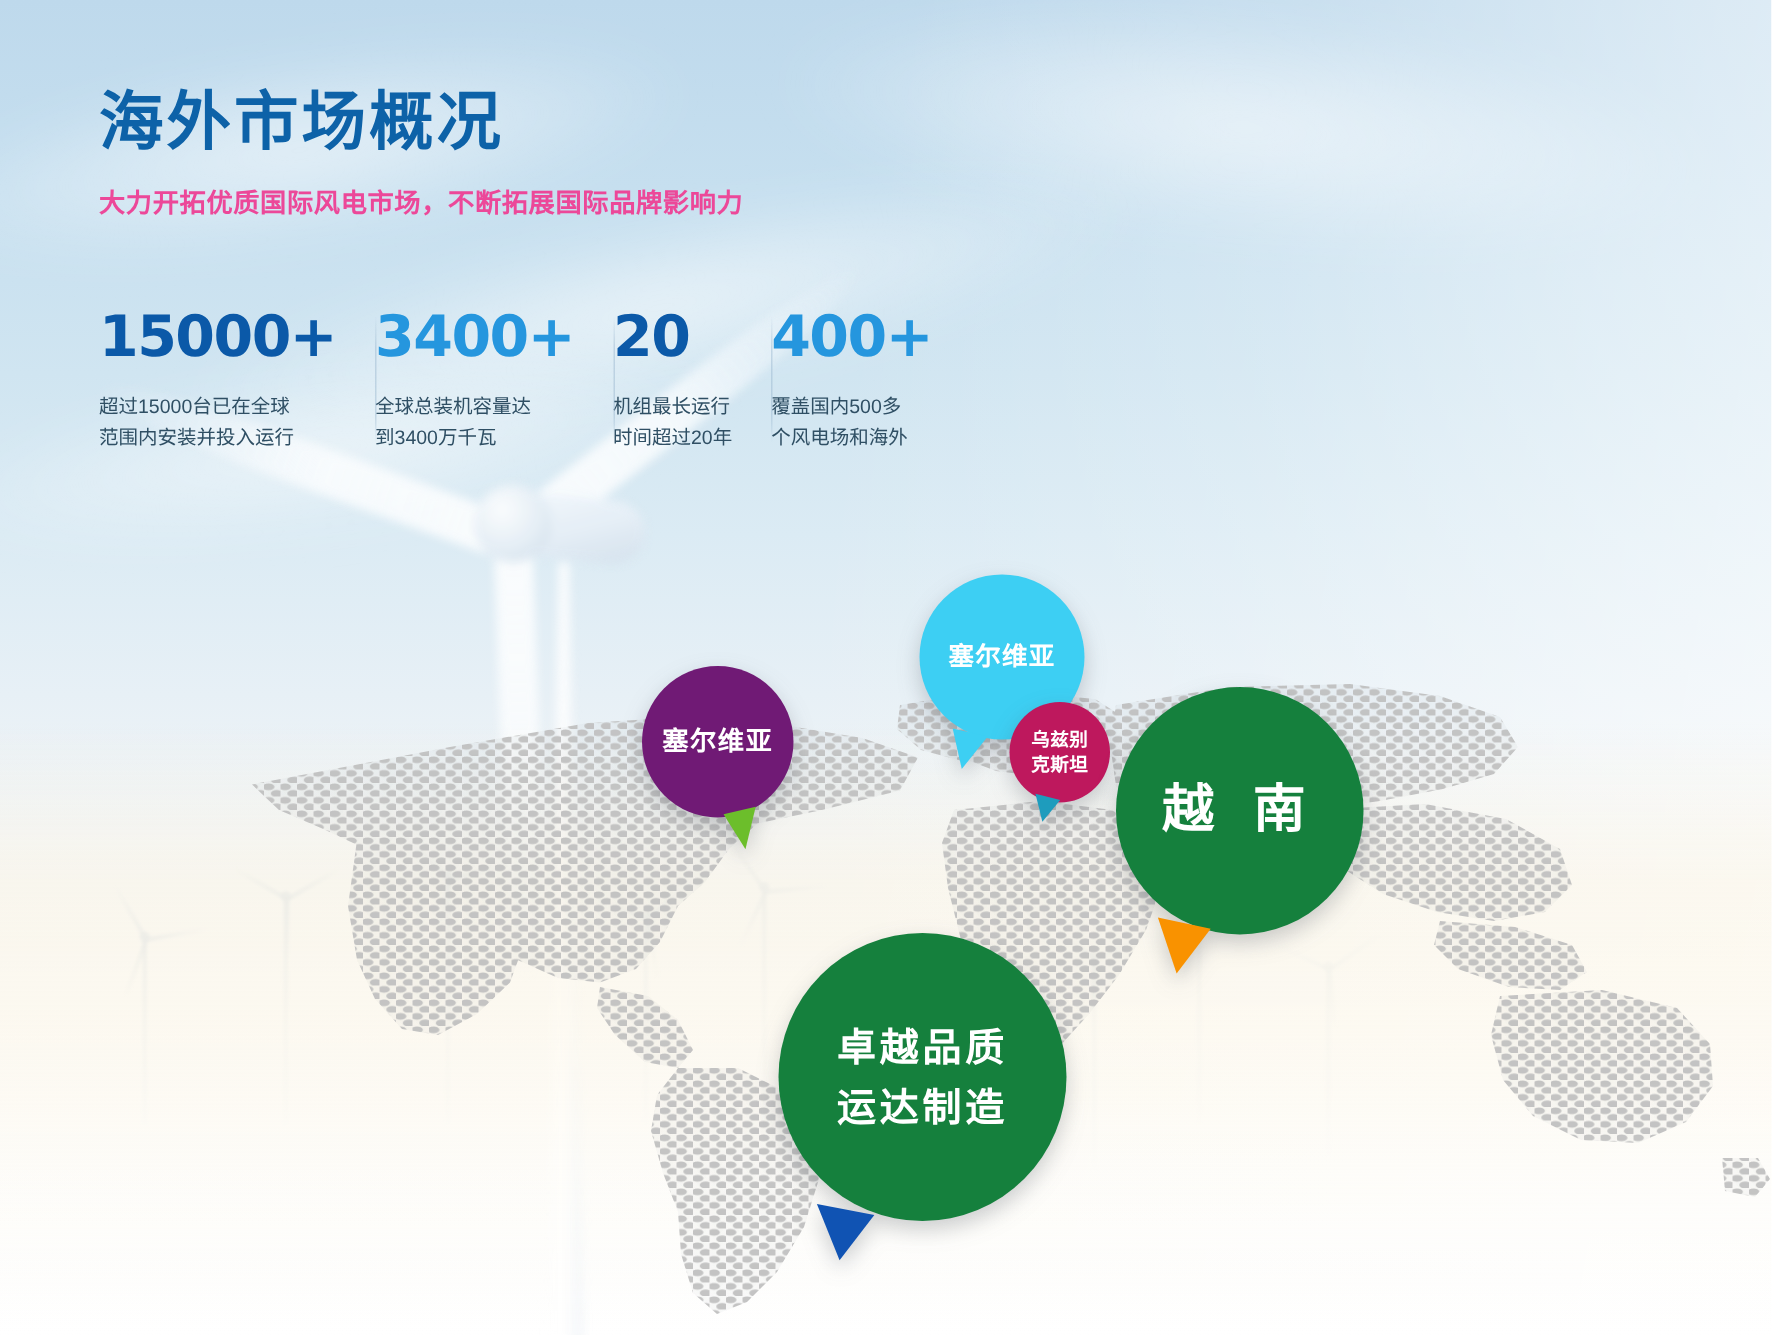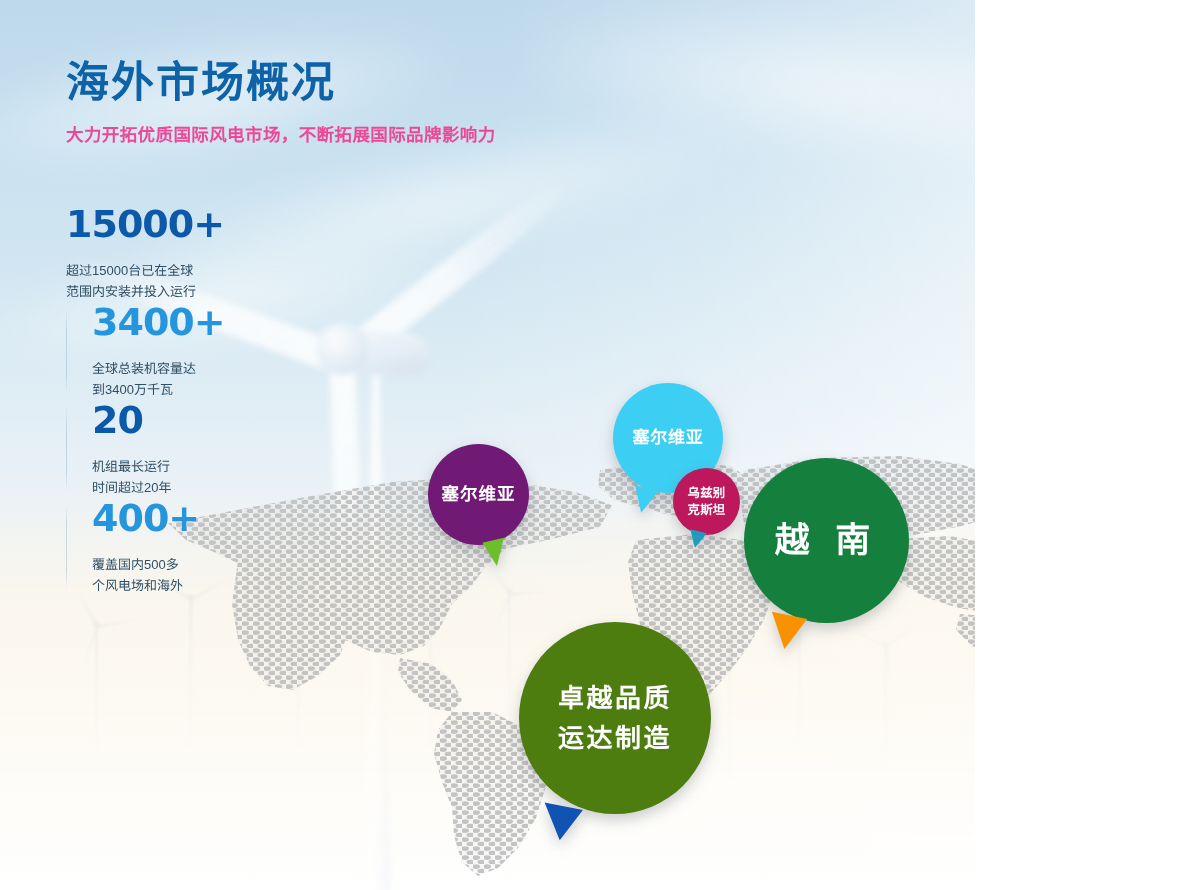--- a/index.html
+++ b/index.html
@@ -7,21 +7,21 @@
 
   html, body {
     width: 1181px;
     height: 890px;
     overflow: hidden;
     font-family: "Liberation Sans", "DejaVu Sans", sans-serif;
   }
 
   #stage {
     position: relative;
-    width: 975px;
+    width: 1181px;
     height: 890px;
     overflow: hidden;
     background: #ffffff;
   }
 
   
   .bg-sky {
     position: absolute;
     inset: 0;
     background:
@@ -168,28 +168,27 @@
     color: #ec4899;
     white-space: nowrap;
   }
 
   
   .stats {
     position: absolute;
     left: 66px; top: 205px;
     display: flex;
     align-items: flex-start;
-    flex-direction: column;
   }
   .stat {
     position: relative;
     padding-right: 26px;
     margin-right: 0;
   }
-  .stat + .stat { padding-left: 26px; }
+  .stat + .stat { }
   .stat + .stat::before {
     content: "";
     position: absolute;
     left: 0; top: 6px;
     width: 1px; height: 84px;
     background: linear-gradient(180deg,
        rgba(150,180,205,0) 0%,
        rgba(150,180,205,.45) 25%,
        rgba(150,180,205,.45) 78%,
        rgba(150,180,205,0) 100%);
@@ -305,21 +304,21 @@
     left: 24px; bottom: -26px;
     border-width: 34px 16px 0 20px;
     border-color: #F99200 transparent transparent transparent;
     transform: rotate(12deg);
   }
 
   
   .b-brand {
     left: 519px; top: 622px;
     width: 192px; height: 192px;
-    background: #4d7c0f;
+    background: #15803d;
     font-size: 26px;
     letter-spacing: 2.5px;
     line-height: 1.55;
   }
   .b-brand .tail {
     left: 22px; bottom: -26px;
     border-width: 34px 17px 0 22px;
     border-color: #1053B3 transparent transparent transparent;
     transform: rotate(11deg);
   }

